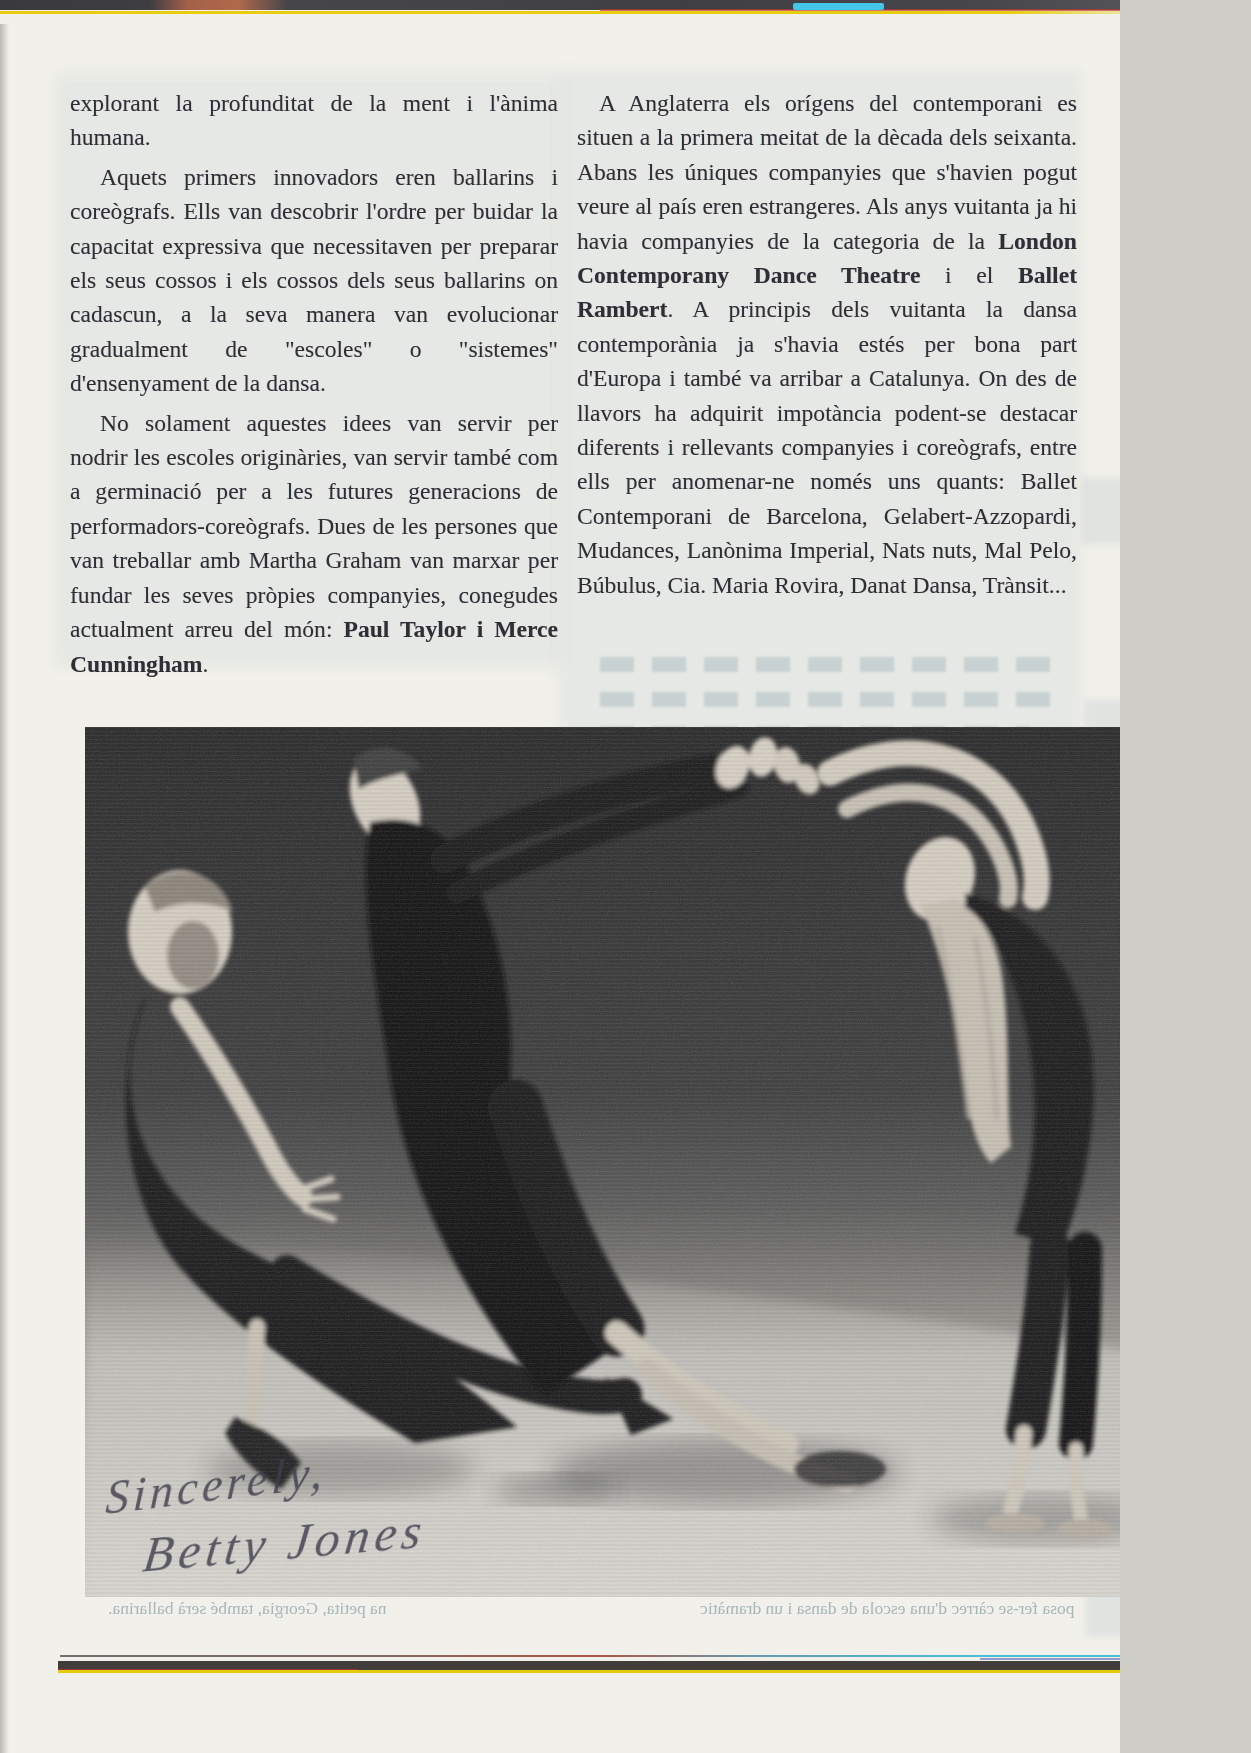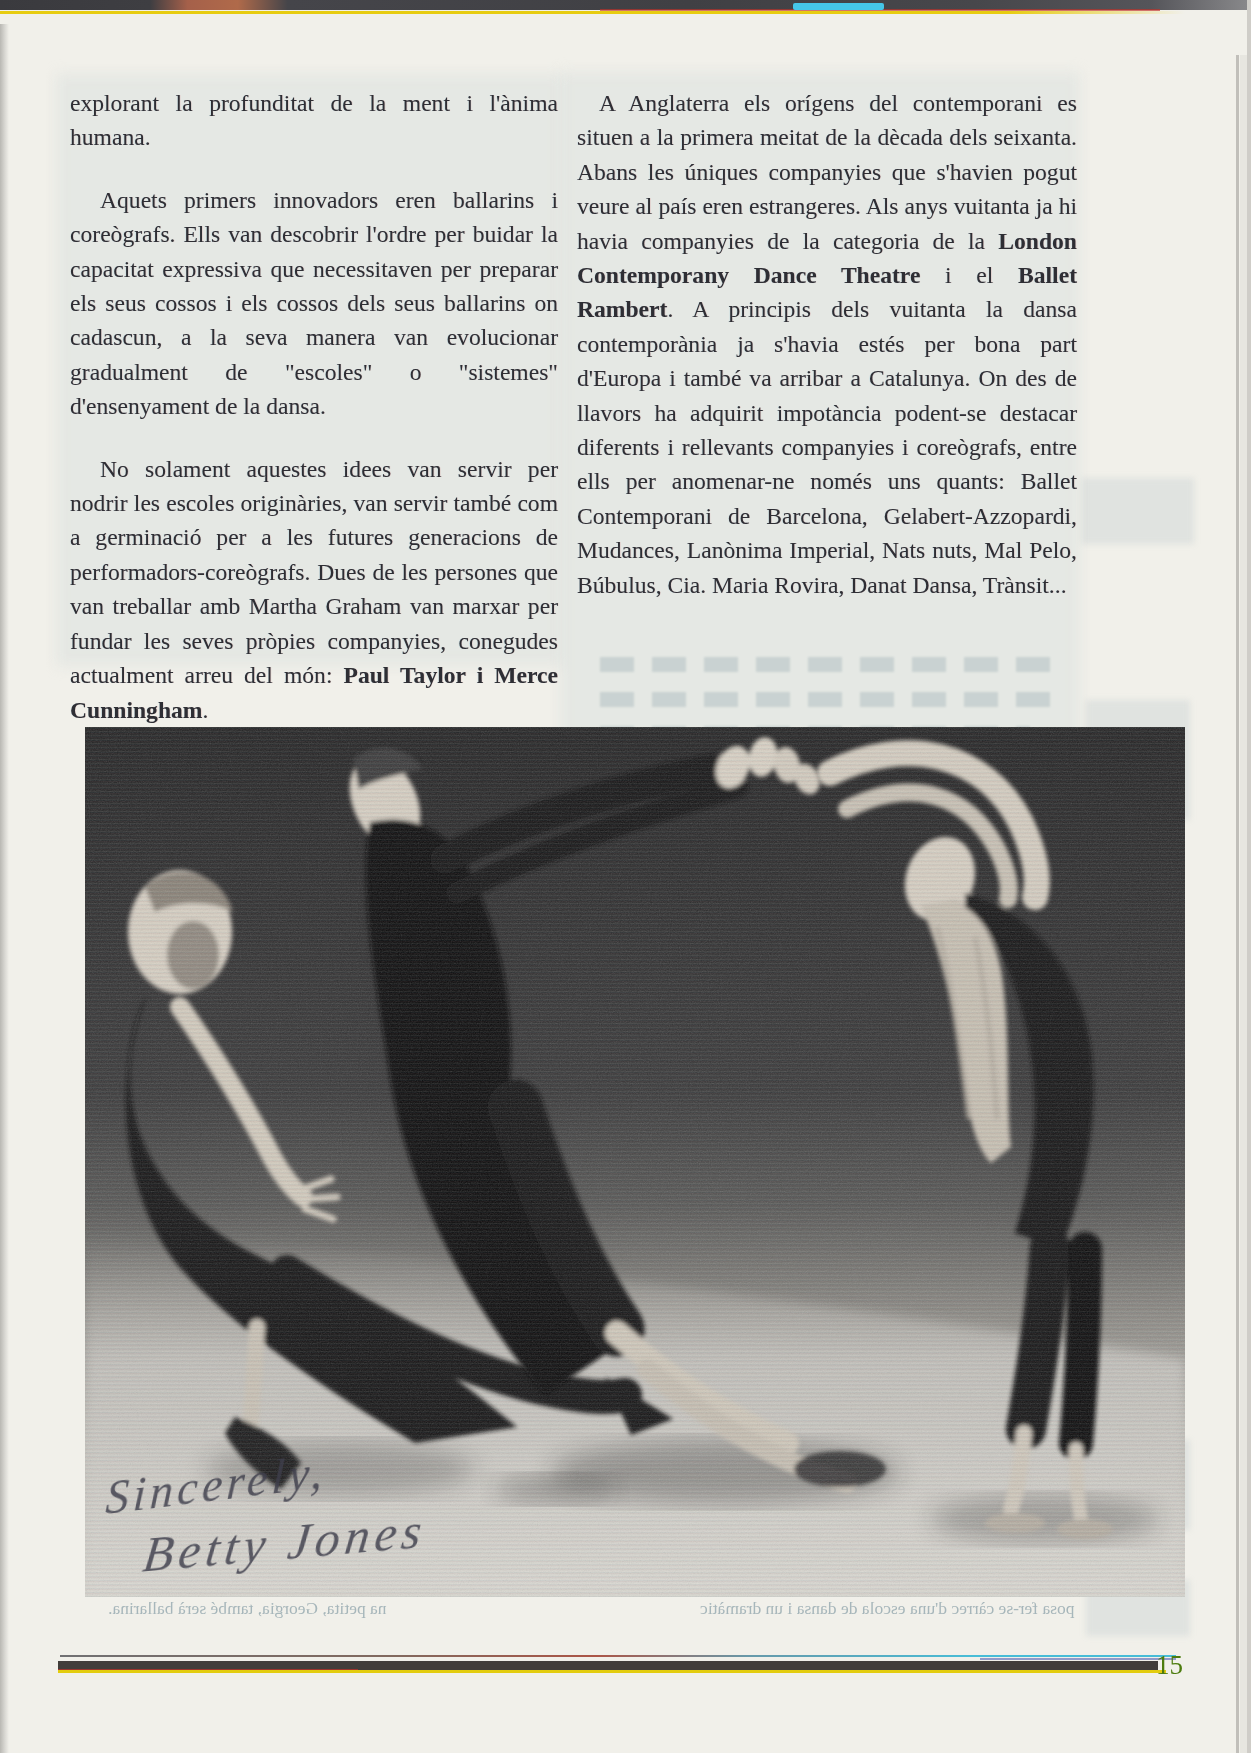--- a/index.html
+++ b/index.html
@@ -1,18 +1,18 @@
 <!DOCTYPE html>
 <html lang="ca"><head>
 <meta charset="utf-8">
 <style>
   html,body{margin:0;padding:0;background:#cfcdc8;}
   .page{
     position:relative;
-    width:1247px;height:1753px;
+    width:1120px;height:1753px;
     background:#f1f0ea;
     overflow:hidden;
     font-family:"Liberation Serif", serif;
     color:#2e2e34;
   }
   
   .top-band{position:absolute;left:0;top:0;width:1251px;height:10px;
     background:linear-gradient(90deg,#3a3a3e 0%,#3e3e42 12%,#a5604a 15%,#b06a4a 19%,#45454a 23%,#404044 55%,#47474b 78%,#55555a 92%,#8a8a8c 100%);}
   .top-red{position:absolute;left:600px;top:9px;width:560px;height:2px;background:#c23026;opacity:.65;}
   .top-yellow{position:absolute;left:0;top:11px;width:1185px;height:3px;
@@ -23,21 +23,21 @@
   .right-edge-line{position:absolute;left:1236px;top:55px;width:3px;height:1698px;background:#b5b3ae;opacity:.8;}
   .right-edge-light{position:absolute;left:1240px;top:55px;width:11px;height:1698px;background:#e7e6e0;}
   
   .tint{position:absolute;background:rgba(205,214,215,0.32);filter:blur(7px);}
   .tint.t1{left:56px;top:74px;width:506px;height:592px;}
   .tint.t2{left:560px;top:72px;width:520px;height:668px;}
   
   .col{position:absolute;top:86px;text-align:justify;font-size:23.6px;line-height:34.4px;
     text-shadow:0.6px 0.3px 0 rgba(190,60,60,.16), -0.6px -0.3px 0 rgba(40,160,210,.14);}
   .col p{margin:0;}
-  .col p.gap{margin-top:28px;}
+  .col p.gap{margin-top:5px;}
   .col p.indent{text-indent:30px;}
   .left-col{left:70px;width:488px;}
   .right-col{left:577px;width:500px;}
   .right-col p.indent{text-indent:22px;}
   b{font-weight:bold;}
   .byline{margin-top:14px;text-align:right;font-size:24.5px;word-spacing:7px;padding-right:6px;}
   
   .photo{position:absolute;left:85px;top:727px;width:1100px;height:870px;background:#2a2a2a;}
   .photo svg{display:block;width:100%;height:100%;}
   .photo .scanlines{position:absolute;inset:0;pointer-events:none;

